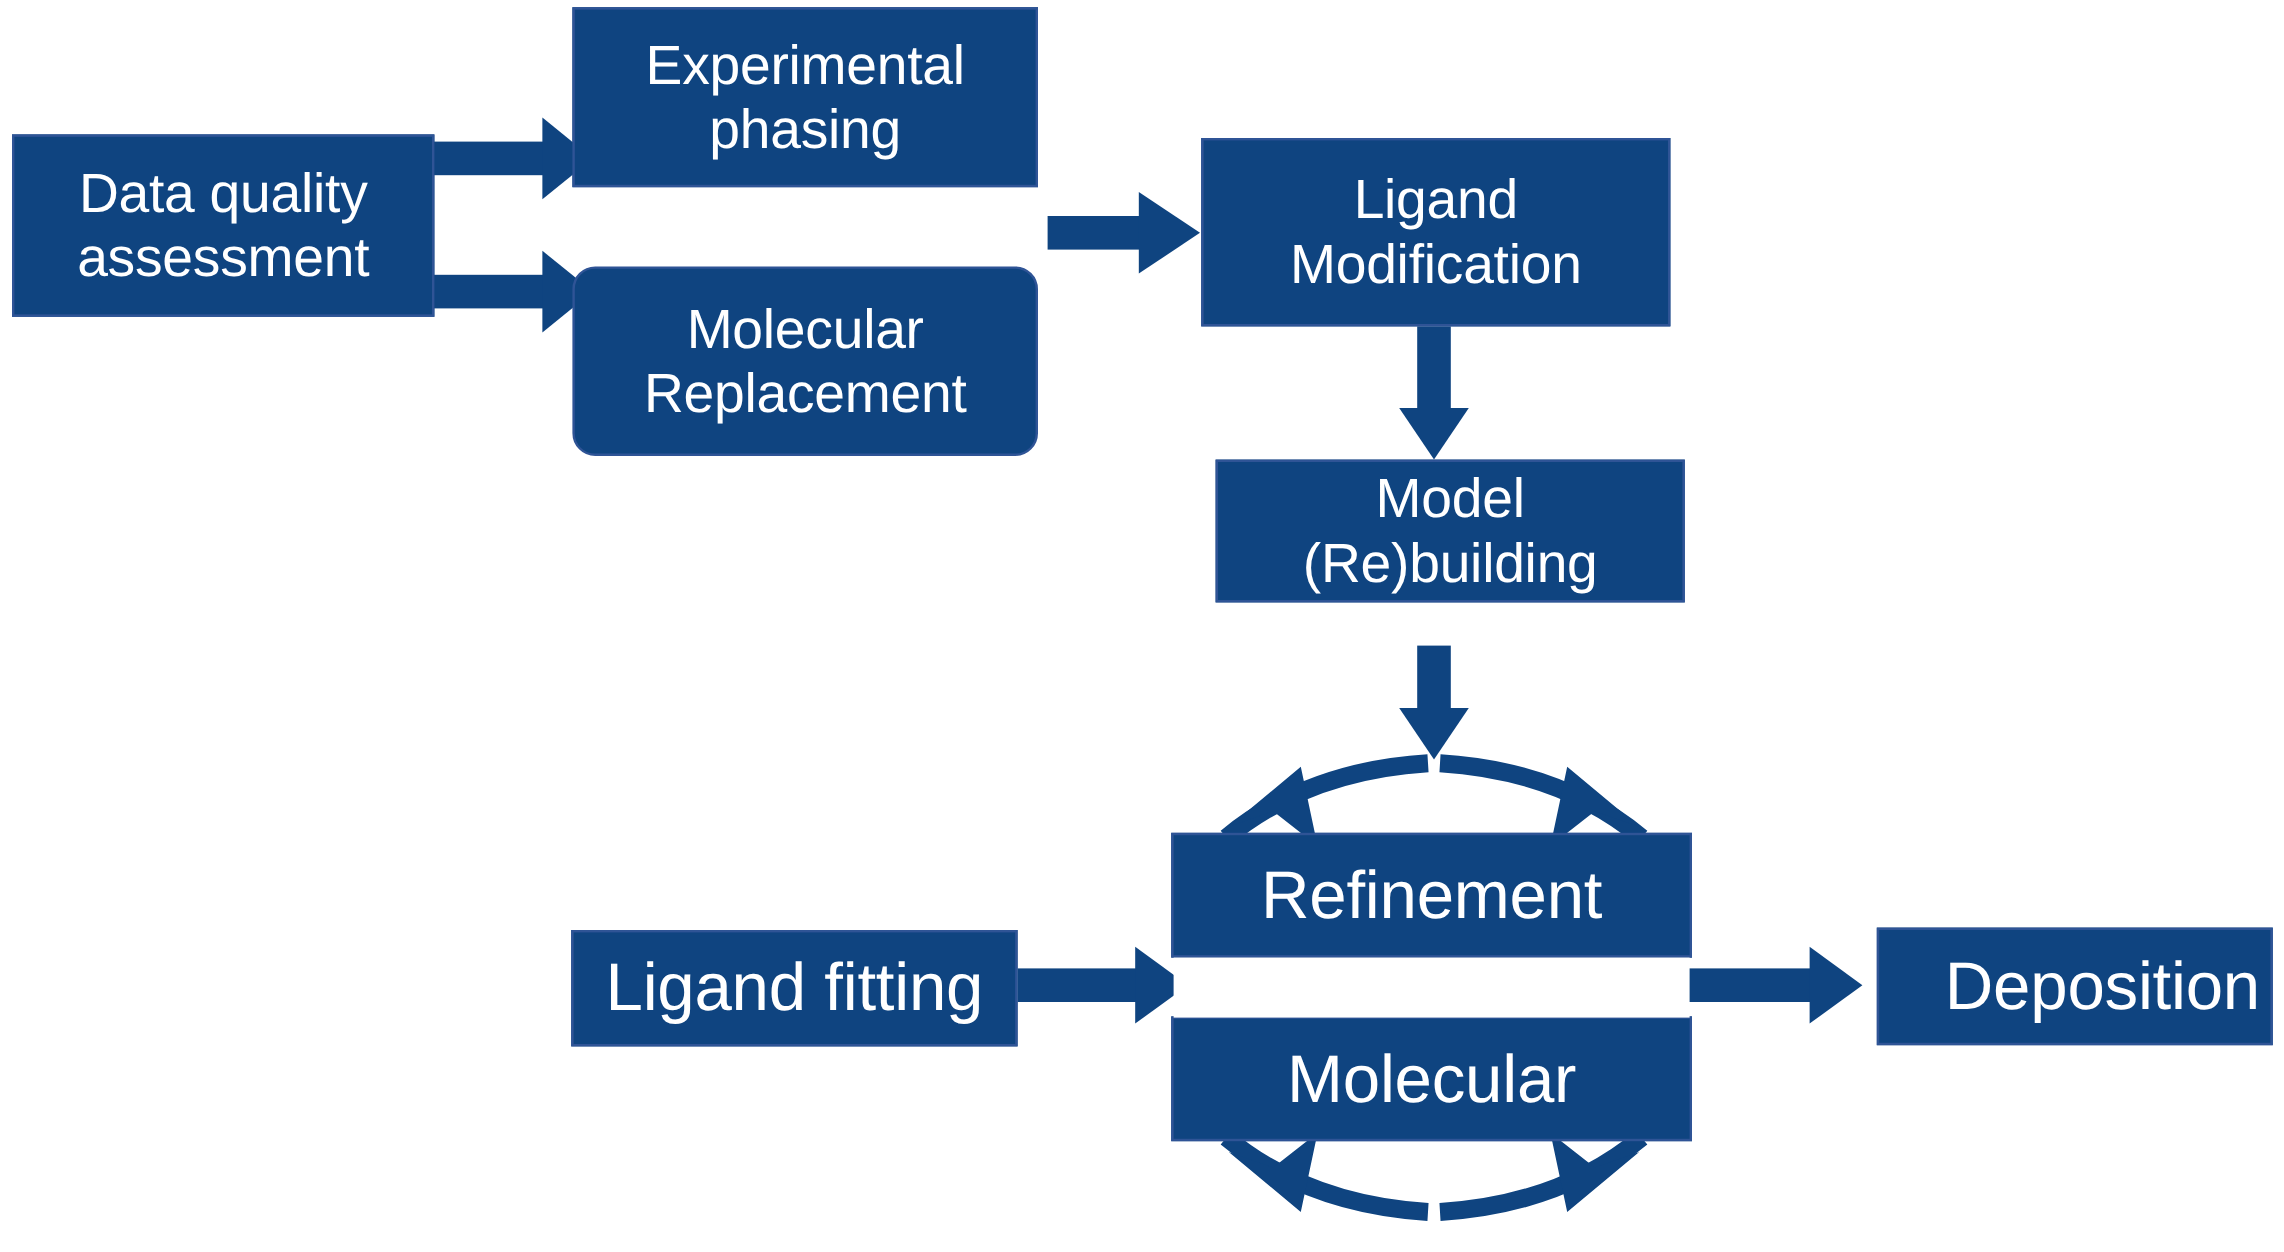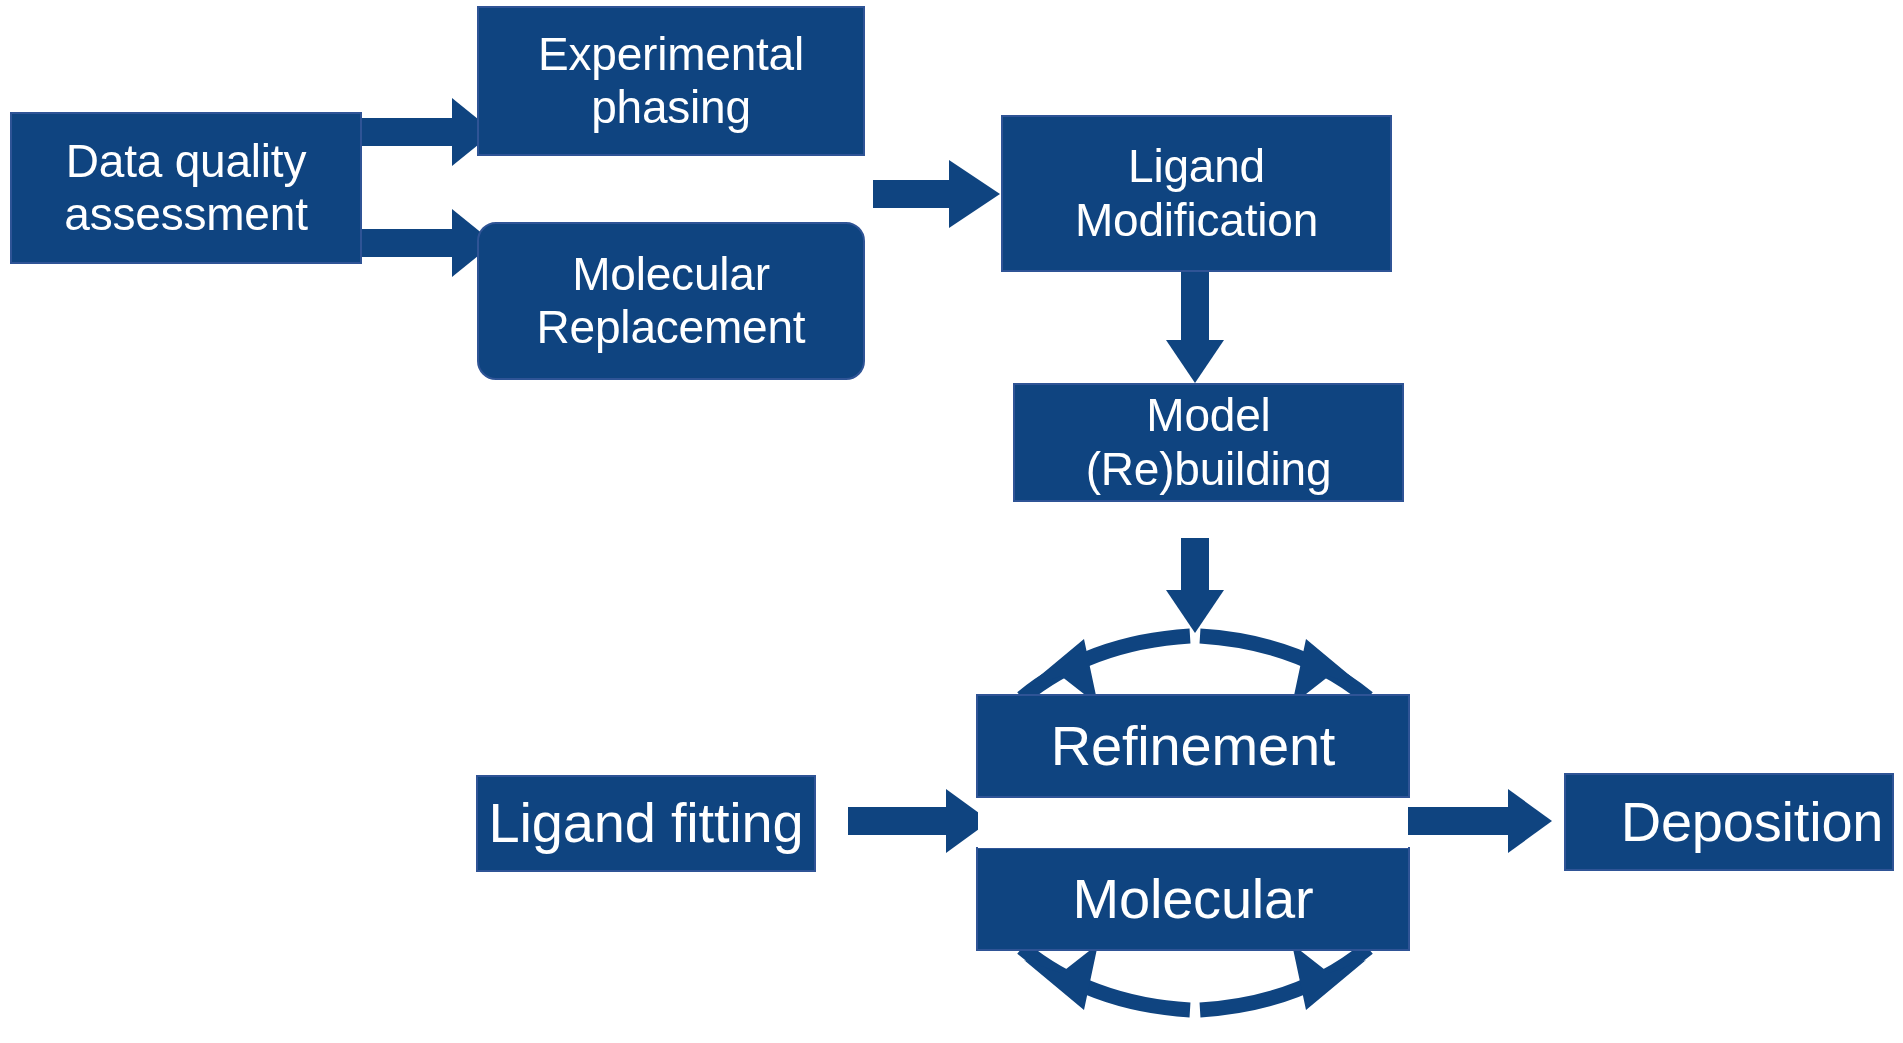--- a/index.html
+++ b/index.html
@@ -140,21 +140,21 @@
   </div>
 
   <div class="node-box" style="left:976px; top:694px; width:434px; height:104px;">
     <span>Refinement</span>
   </div>
 
   <div class="node-box" style="left:976px; top:847px; width:434px; height:104px;">
     <span>Molecular</span>
   </div>
 
-  <div class="node-box" style="left:476px; top:775px; width:340px; height:97px;">
+  <div class="node-box" style="left:476px; top:775px; width:372px; height:97px;">
     <span>Ligand fitting</span>
   </div>
 
   <div class="node-box" style="left:1564px; top:773px; width:330px; height:98px;padding-left:46px;">
     <span>Deposition</span>
   </div>
 
   <div id="gap-strip" style="left:978px; top:798px; width:430px; height:50px;"></div>
 
 </div>

